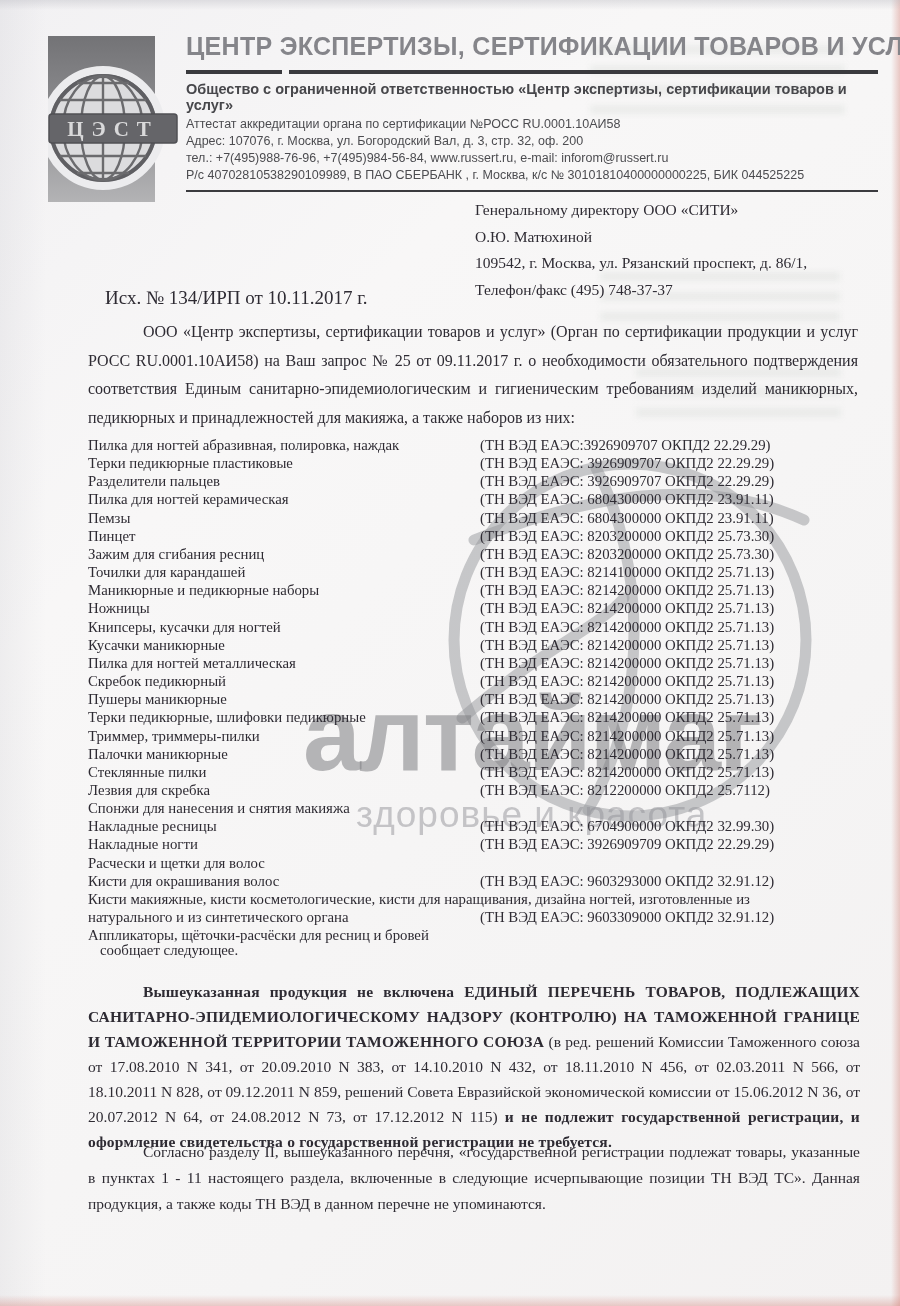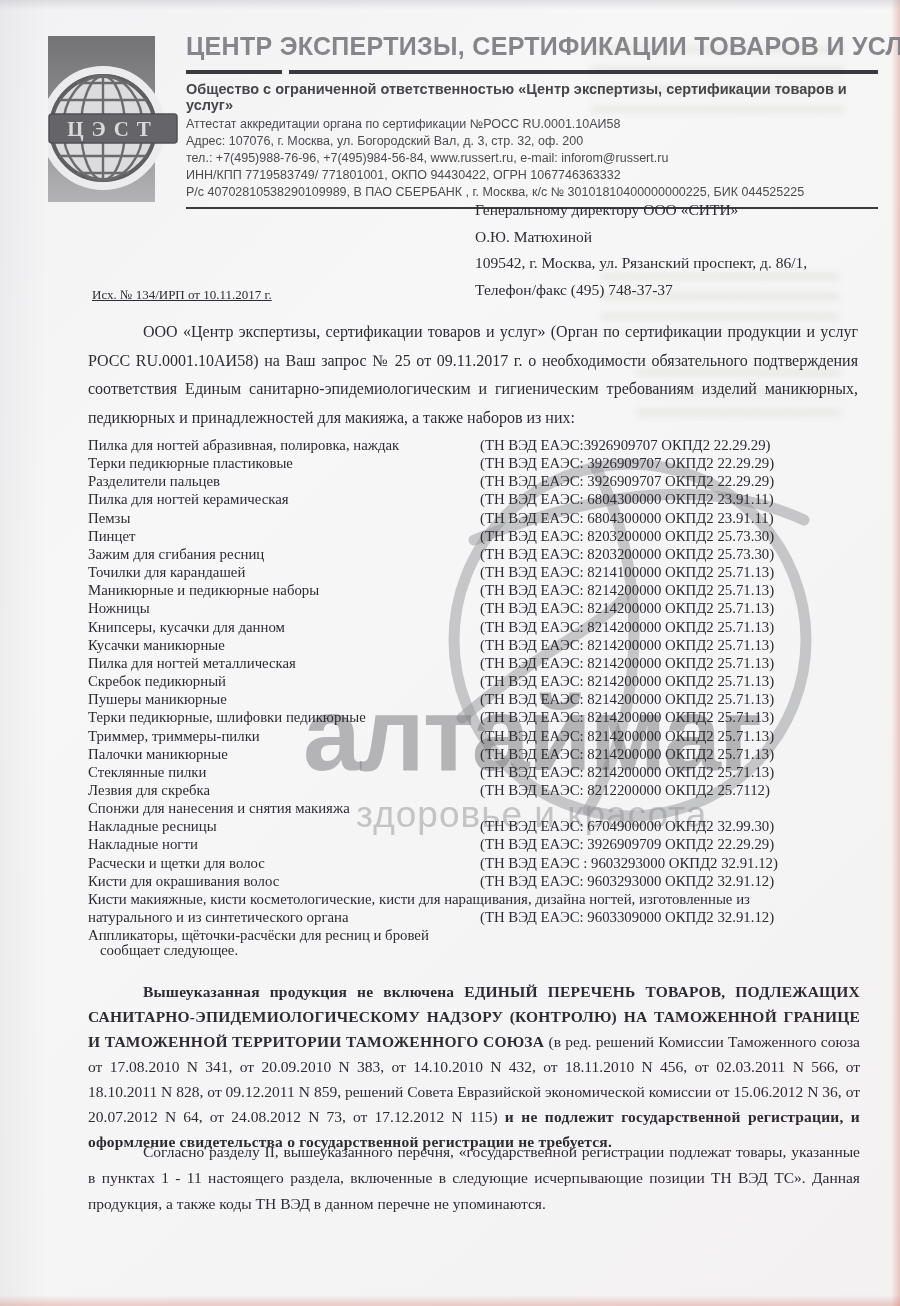--- a/index.html
+++ b/index.html
@@ -41,21 +41,21 @@
     white-space:nowrap;margin:4px 0 9px 0;
   }
   .rule-thick{height:4px;margin-bottom:7px;
     background:linear-gradient(90deg,#3a3a3e 0 96px,rgba(0,0,0,0) 96px 103px,#3a3a3e 103px 100%);}
   .company{font-size:14.5px;font-weight:bold;color:#47474b;margin:0 0 3px 0;}
   .hinfo{font-size:12.5px;color:#4c4c50;line-height:17px;margin:0;}
   .hlink{text-align:center;}
   .rule-thin{height:2px;background:#3b3b3f;margin-top:6px;}
   
   .recipient{position:absolute;left:475px;top:197px;z-index:1;font-size:15.5px;line-height:26.5px;}
-  .refline{position:absolute;left:92px;top:287px;z-index:1;font-size:13px;text-decoration:underline;}
+  .refline{position:absolute;left:105px;top:287px;z-index:1;font-size:19px;}
   .intro{
     position:absolute;left:88px;top:318px;width:770px;z-index:1;
     font-size:16px;line-height:28.5px;text-align:justify;text-indent:55px;margin:0;
   }
   .plist{position:absolute;left:88px;top:436px;width:770px;z-index:1;font-size:14.8px;}
   .p-row{display:flex;line-height:18.15px;}
   .p-name{flex:0 0 392px;width:392px;}
   .p-name-full{flex:1;}
   .p-code{white-space:nowrap;}
   .closing{position:absolute;left:100px;top:942px;z-index:1;font-size:14.8px;}
@@ -116,21 +116,20 @@
     </svg>
   </div>
 
   <div class="head">
     <div class="title">ЦЕНТР ЭКСПЕРТИЗЫ, СЕРТИФИКАЦИИ ТОВАРОВ И УСЛУГ</div>
     <div class="rule-thick"></div>
     <p class="company">Общество с ограниченной ответственностью «Центр экспертизы, сертификации товаров и услуг»</p>
     <p class="hinfo">Аттестат аккредитации органа по сертификации №РОСС RU.0001.10АИ58</p>
     <p class="hinfo">Адрес: 107076, г. Москва, ул. Богородский Вал, д. 3, стр. 32, оф. 200</p>
     <p class="hinfo"><span>тел.: +7(495)988-76-96, +7(495)984-56-84, </span><span class="hlink">www.russert.ru</span><span>, e-mail: </span><span class="hlink">inforom@russert.ru</span></p>
-    <p class="hinfo">ИНН/КПП 7719583749/ 771801001, ОКПО 94430422, ОГРН 1067746363332</p>
     <p class="hinfo">Р/с 40702810538290109989, В ПАО СБЕРБАНК , г. Москва, к/с № 30101810400000000225, БИК 044525225</p>
     <div class="rule-thin"></div>
   </div>
 
   <div class="recipient">
     <div>Генеральному директору ООО «СИТИ»</div>
     <div>О.Ю. Матюхиной</div>
     <div>109542, г. Москва, ул. Рязанский проспект, д. 86/1,</div>
     <div>Телефон/факс (495) 748-37-37</div>
   </div>
@@ -174,21 +173,21 @@
       </div>
       <div class="p-row">
         <span class="p-name">Маникюрные и педикюрные наборы</span>
         <span class="p-code">(ТН ВЭД ЕАЭС: 8214200000 ОКПД2 25.71.13)</span>
       </div>
       <div class="p-row">
         <span class="p-name">Ножницы</span>
         <span class="p-code">(ТН ВЭД ЕАЭС: 8214200000 ОКПД2 25.71.13)</span>
       </div>
       <div class="p-row">
-        <span class="p-name">Книпсеры, кусачки для данном</span>
+        <span class="p-name">Книпсеры, кусачки для ногтей</span>
         <span class="p-code">(ТН ВЭД ЕАЭС: 8214200000 ОКПД2 25.71.13)</span>
       </div>
       <div class="p-row">
         <span class="p-name">Кусачки маникюрные</span>
         <span class="p-code">(ТН ВЭД ЕАЭС: 8214200000 ОКПД2 25.71.13)</span>
       </div>
       <div class="p-row">
         <span class="p-name">Пилка для ногтей металлическая</span>
         <span class="p-code">(ТН ВЭД ЕАЭС: 8214200000 ОКПД2 25.71.13)</span>
       </div>
@@ -226,21 +225,20 @@
       <div class="p-row">
         <span class="p-name">Накладные ресницы</span>
         <span class="p-code">(ТН ВЭД ЕАЭС: 6704900000 ОКПД2 32.99.30)</span>
       </div>
       <div class="p-row">
         <span class="p-name">Накладные ногти</span>
         <span class="p-code">(ТН ВЭД ЕАЭС: 3926909709 ОКПД2 22.29.29)</span>
       </div>
       <div class="p-row">
         <span class="p-name">Расчески и щетки для волос</span>
-        <span class="p-code">(ТН ВЭД ЕАЭС : 9603293000 ОКПД2 32.91.12)</span>
       </div>
       <div class="p-row">
         <span class="p-name">Кисти для окрашивания волос</span>
         <span class="p-code">(ТН ВЭД ЕАЭС: 9603293000 ОКПД2 32.91.12)</span>
       </div>
       <div class="p-row">
         <span class="p-name-full">Кисти макияжные, кисти косметологические, кисти для наращивания, дизайна ногтей, изготовленные из</span>
       </div>
       <div class="p-row">
         <span class="p-name">натурального и из синтетического органа</span>

